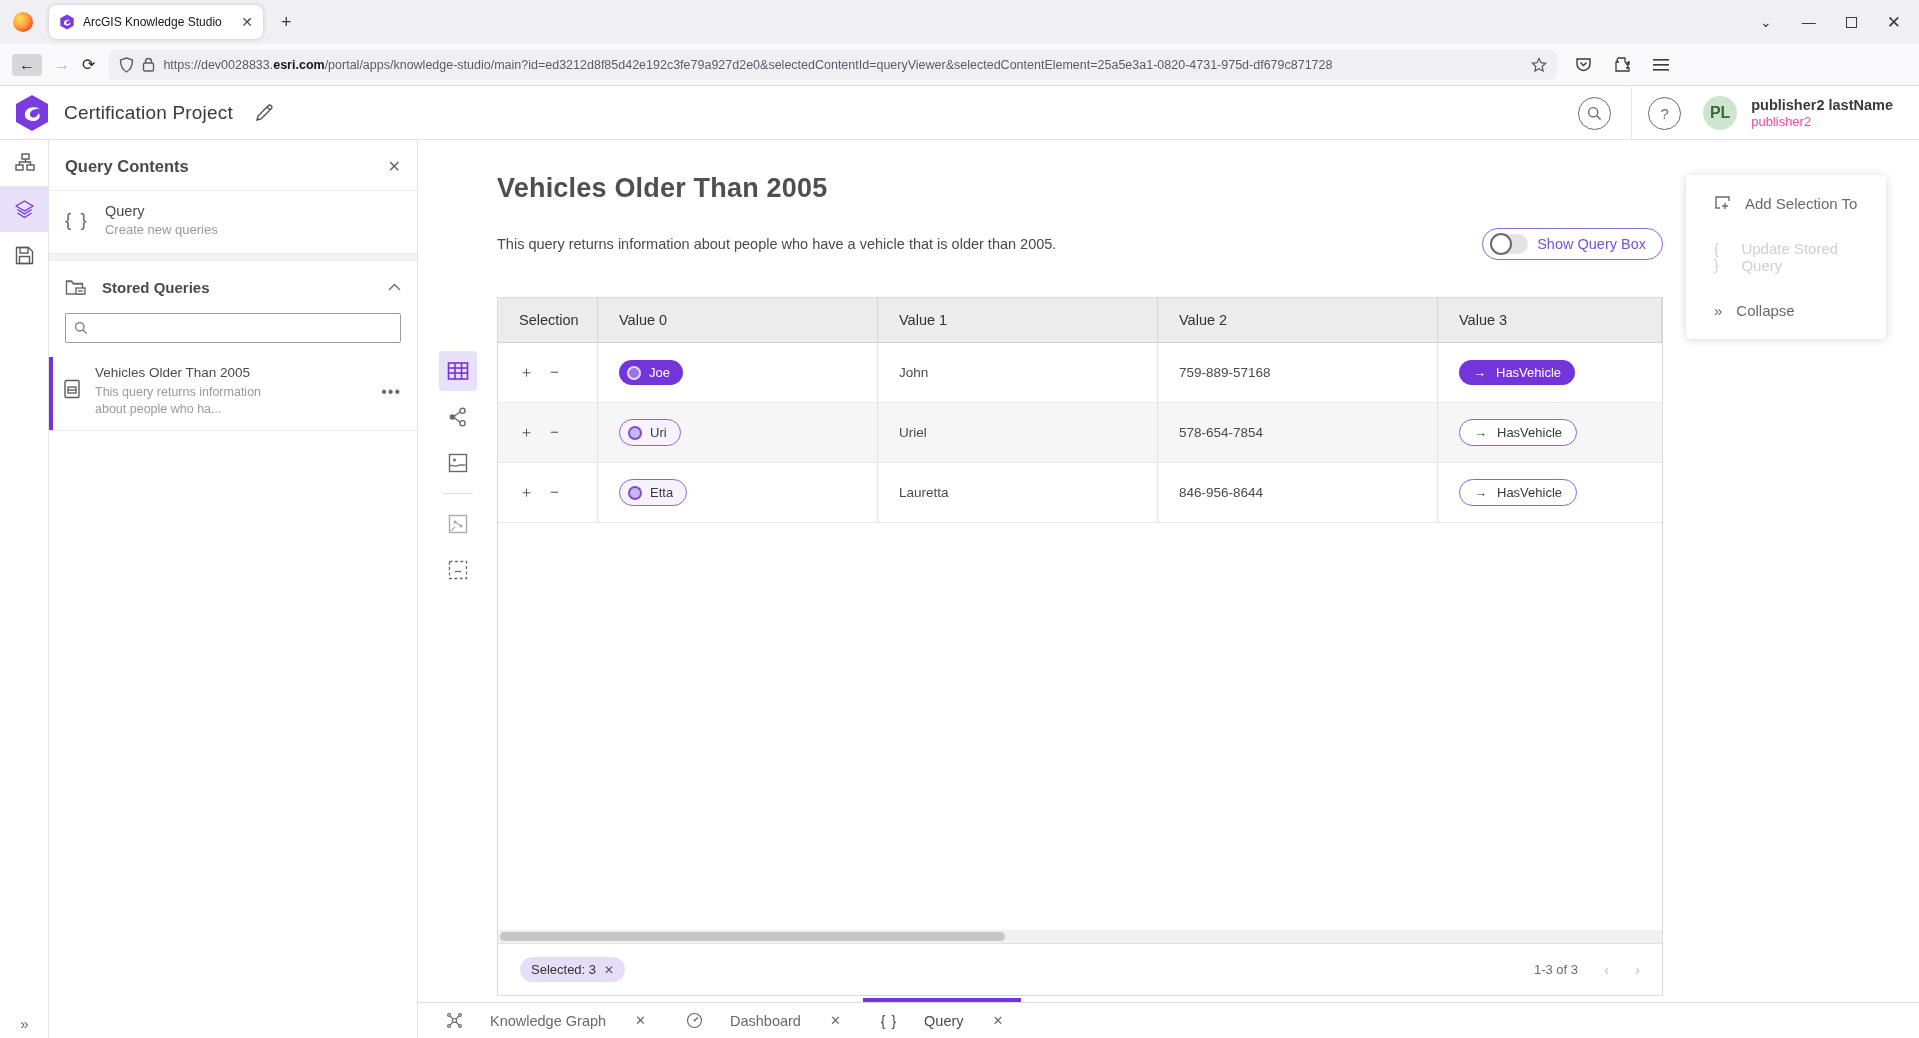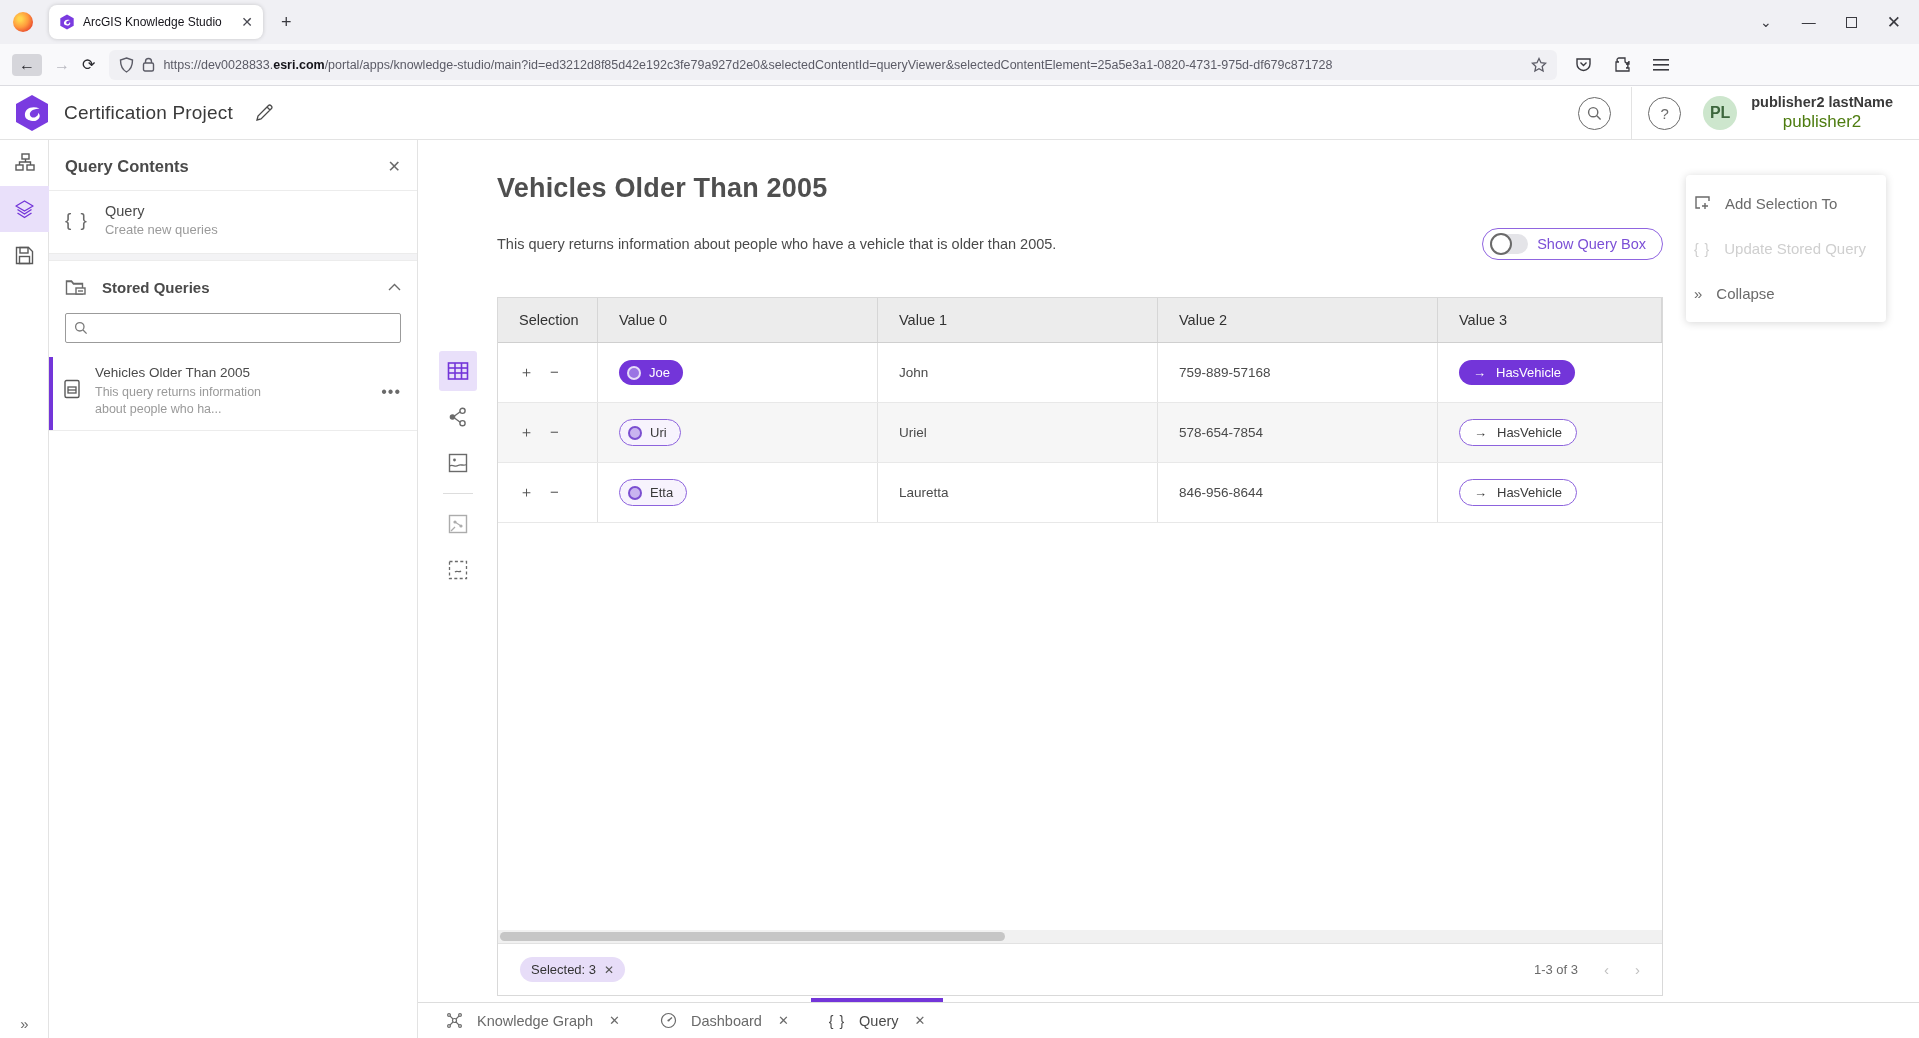--- a/index.html
+++ b/index.html
@@ -30,21 +30,21 @@
   .app-header { position:absolute; left:0; top:87px; width:100%; height:53px; background:#fff; border-bottom:1px solid #e3e3e3; display:flex; align-items:center; }
   .logo-hex { margin-left:14px; }
   .project-title { margin-left:14px; font-size:19px; color:#3a3a3a; letter-spacing:.2px; }
   .edit-pencil { margin-left:22px; color:#4a4a4a; }
   .hdr-right { margin-left:auto; display:flex; align-items:center; height:100%; }
   .circle-btn { width:33px; height:33px; border:1px solid #6a6a6a; border-radius:50%; display:flex; align-items:center; justify-content:center; color:#6a6a6a; }
   .hdr-sep { width:1px; height:53px; background:#e3e3e3; margin:0 16px 0 20px; }
   .avatar { width:34px; height:34px; border-radius:50%; background:#cde6cd; color:#3c663c; font-size:16px; font-weight:700; display:flex; align-items:center; justify-content:center; margin:0 0 0 22px; }
   .user-block { margin:0 26px 0 14px; line-height:1.25; }
   .user-name { font-size:14.5px; font-weight:700; color:#3a3a3a; }
-  .user-sub { font-size:17px; color:#4d7c0f;text-align:center; }
+  .user-sub { font-size:13px; color:#ec4899; }
 
   
   .app-body { position:absolute; left:0; top:140px; width:100%; height:898px; display:flex; }
   .rail { width:49px; border-right:1px solid #e3e3e3; position:relative; }
   .rail-ic { width:49px; height:46px; display:flex; align-items:center; justify-content:center; color:#595959; }
   .rail-ic.sel { background:#e9e0fa; color:#7335d9; }
   .rail-expand { position:absolute; bottom:6px; left:0; width:49px; text-align:center; color:#6a6a6a; font-size:15px; }
 
   
   .panel { width:369px; border-right:1px solid #e3e3e3; position:relative; }
@@ -106,26 +106,26 @@
   .hsb { position:absolute; left:0; right:0; bottom:52px; height:13px; background:#f1f1f1; }
   .hsb-thumb { position:absolute; left:2px; top:2px; width:505px; height:9px; background:#c6c6c6; border-radius:5px; }
   .t-footer { position:absolute; left:0; right:0; bottom:0; height:52px; border-top:1px solid #e2e2e2; display:flex; align-items:center; padding:0 22px; }
   .chip { background:#e7ddf8; border-radius:14px; padding:5px 11px; font-size:13px; color:#333; display:inline-flex; align-items:center; gap:8px; }
   .chip .x { font-size:12px; color:#555; }
   .pager { margin-left:auto; display:flex; align-items:center; gap:26px; color:#6a6a6a; font-size:13px; }
   .pg-arrow { color:#c0c0c0; font-size:15px; }
 
   
   .ctx-menu { position:absolute; right:33px; top:35px; width:200px; background:#fff; border-radius:4px; box-shadow:0 1px 8px rgba(0,0,0,.16); padding:6px 0; z-index:5; }
-  .ctx-item { display:flex; align-items:center; gap:14px; padding:14px 8px; font-size:15px; color:#6a6a6a; }
+  .ctx-item { display:flex; align-items:center; gap:14px; padding:14px 28px; font-size:15px; color:#6a6a6a; }
   .ctx-item.disabled { color:#cfcfcf; }
 
   
   .bottom-bar { position:absolute; left:0; right:0; bottom:0; height:36px; border-top:1px solid #ddd; background:#fff; display:flex; align-items:center; padding-left:10px; gap:4px; }
-  .btab { position:relative; display:flex; align-items:center; gap:14px; padding:0 18px; height:100%; font-size:14.5px; color:#6a6a6a; }
+  .btab { position:relative; display:flex; align-items:center; gap:27px; padding:0 18px; height:100%; font-size:14.5px; color:#6a6a6a; }
   .btab.active { color:#4a4a4a; }
   .btab.active::before { content:""; position:absolute; left:0; right:0; top:-5px; height:4px; background:#7335d9; }
   .btab .bx { font-size:13px; color:#6a6a6a; margin-left:2px; }
   .btab .braces-sm { font-size:14px; letter-spacing:1px; }
 </style>
 </head>
 <body>
 
 <div class="root">
 

